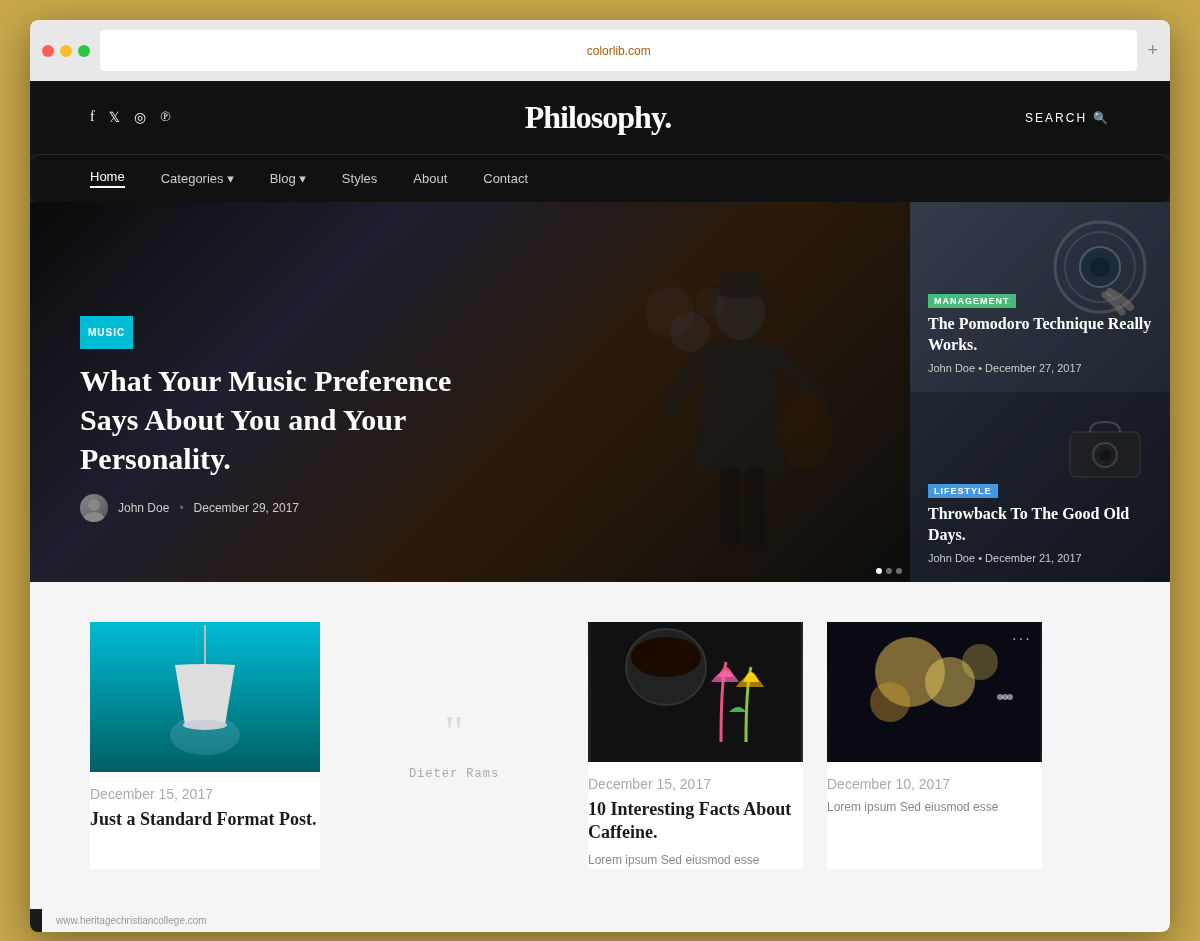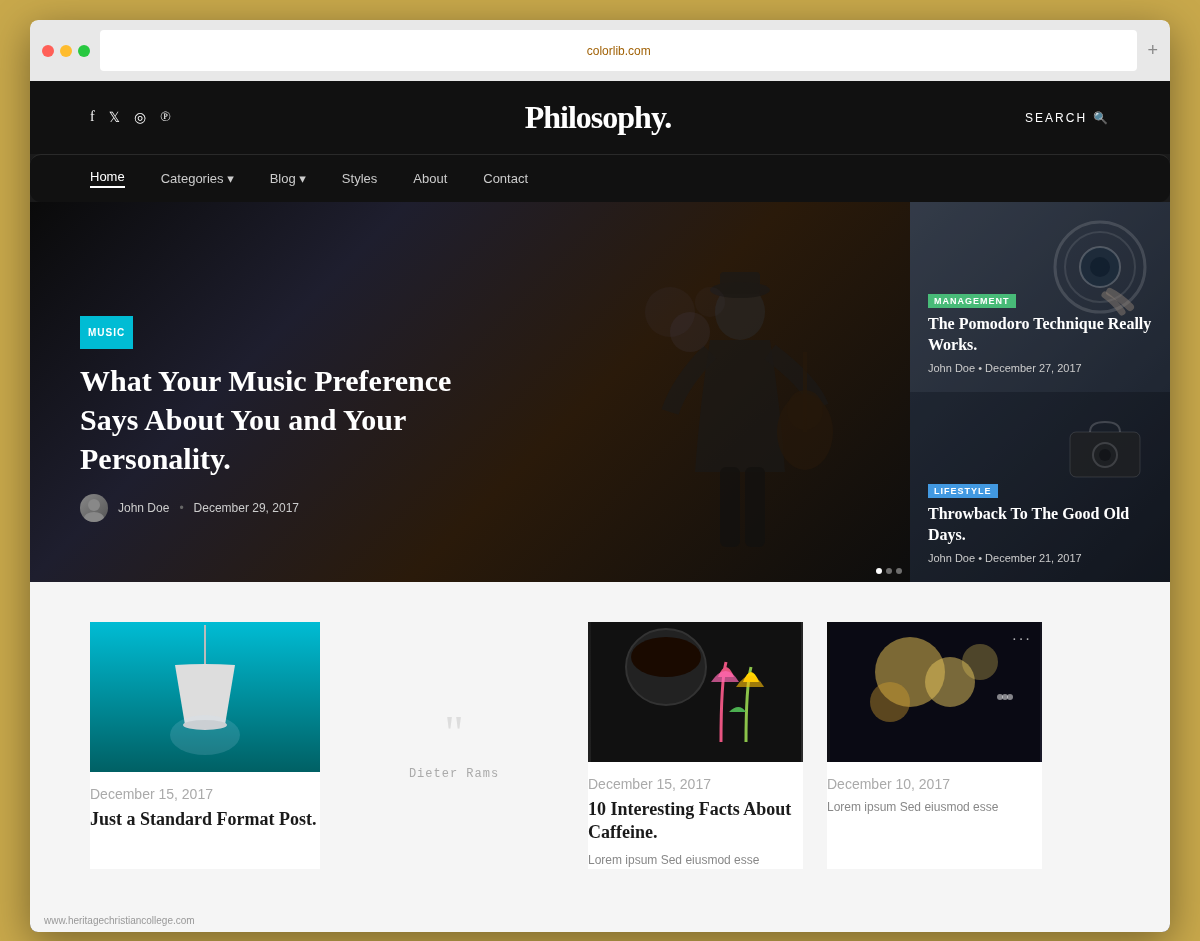--- a/index.html
+++ b/index.html
@@ -333,20 +333,21 @@
       letter-spacing: 1px;
     }
 
     
     .bottom-bar {
       background: #f5f5f5;
       padding: 6px 14px;
       font-family: -apple-system, sans-serif;
       font-size: 10px;
       color: #999;
+      margin-left: 12px;
     }
 
     
     .musician-figure {
       position: absolute;
       right: 40px;
       bottom: 0;
       width: 260px;
       height: 330px;
       opacity: 0.7;

